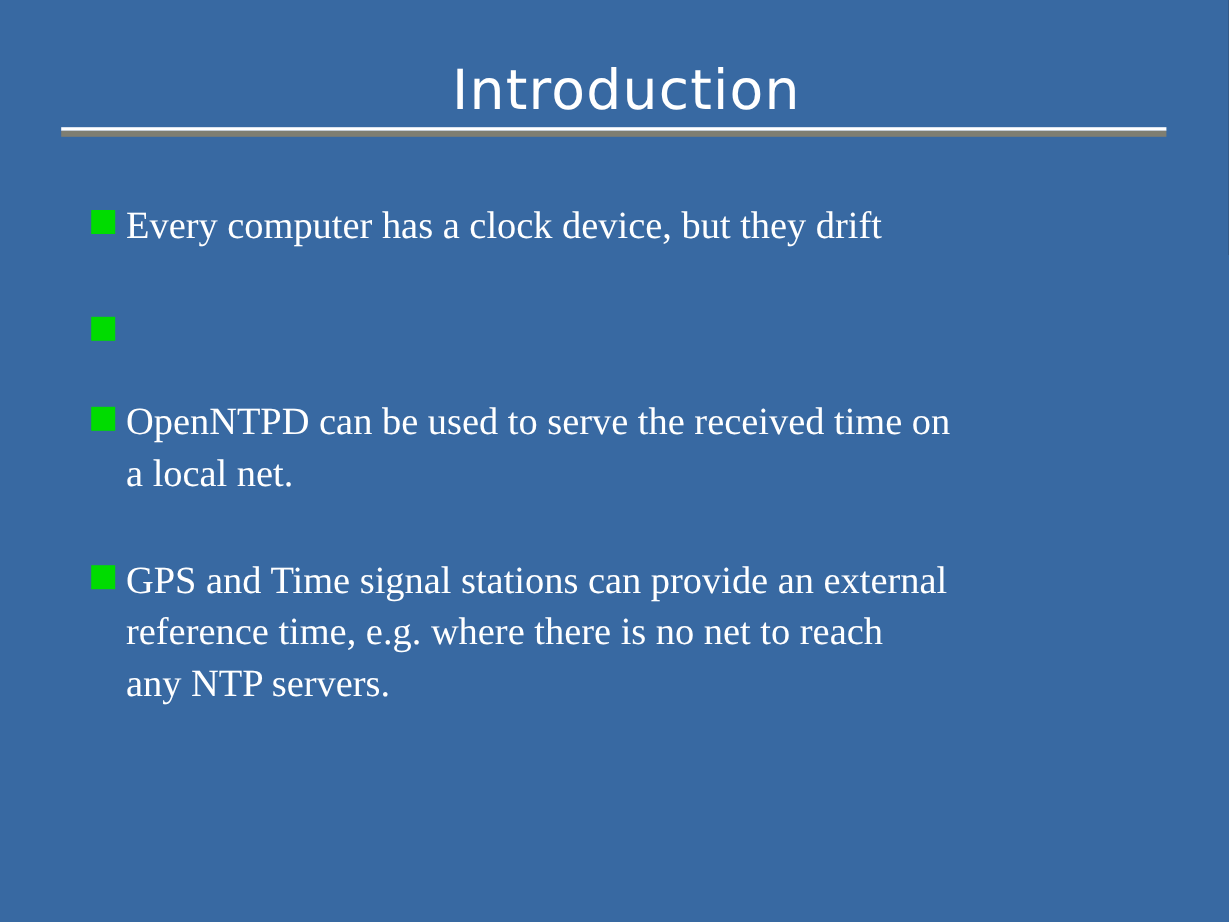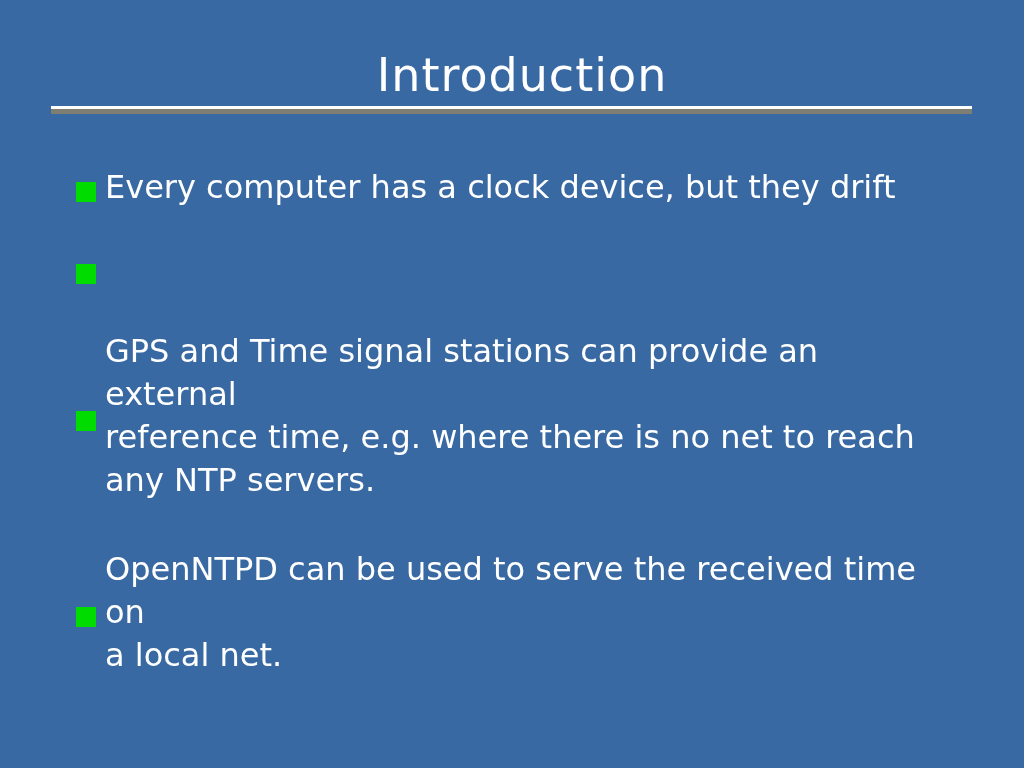--- a/index.html
+++ b/index.html
@@ -44,25 +44,26 @@
     background: #7E7E72;
   }
   .bullet-list {
     position: absolute;
     top: 166px;
     left: 76px;
     width: 880px;
   }
   .bullet-item {
     display: flex;
-    align-items: center;
+    align-items: flex-start;
     margin-bottom: 46px;
     color: #FFFFFF;
     font-size: 32px;
     line-height: 43px;
+    font-family: Liberation Serif, serif;
   }
   .bullet-marker {
     flex: 0 0 auto;
     width: 20px;
     height: 20px;
     margin-top: 9px;
     margin-right: 9px;
     background: #00DC00;
   }
   .bullet-text {
@@ -88,25 +89,25 @@
       <span class="bullet-marker"></span>
       <span class="bullet-text">Every computer has a clock device, but they drift</span>
     </div>
 
     <div class="bullet-item">
       <span class="bullet-marker"></span>
     </div>
 
     <div class="bullet-item">
       <span class="bullet-marker"></span>
-      <span class="bullet-text">GPS and Time signal stations can provide an external
-reference time, e.g. where there is no net to reach
-any NTP servers.</span>
+      <span class="bullet-text">OpenNTPD can be used to serve the received time on
+a local net.</span>
     </div>
 
     <div class="bullet-item">
       <span class="bullet-marker"></span>
-      <span class="bullet-text">OpenNTPD can be used to serve the received time on
-a local net.</span>
+      <span class="bullet-text">GPS and Time signal stations can provide an external
+reference time, e.g. where there is no net to reach
+any NTP servers.</span>
     </div>
 
   </div>
 </div>
 
 </body></html>

